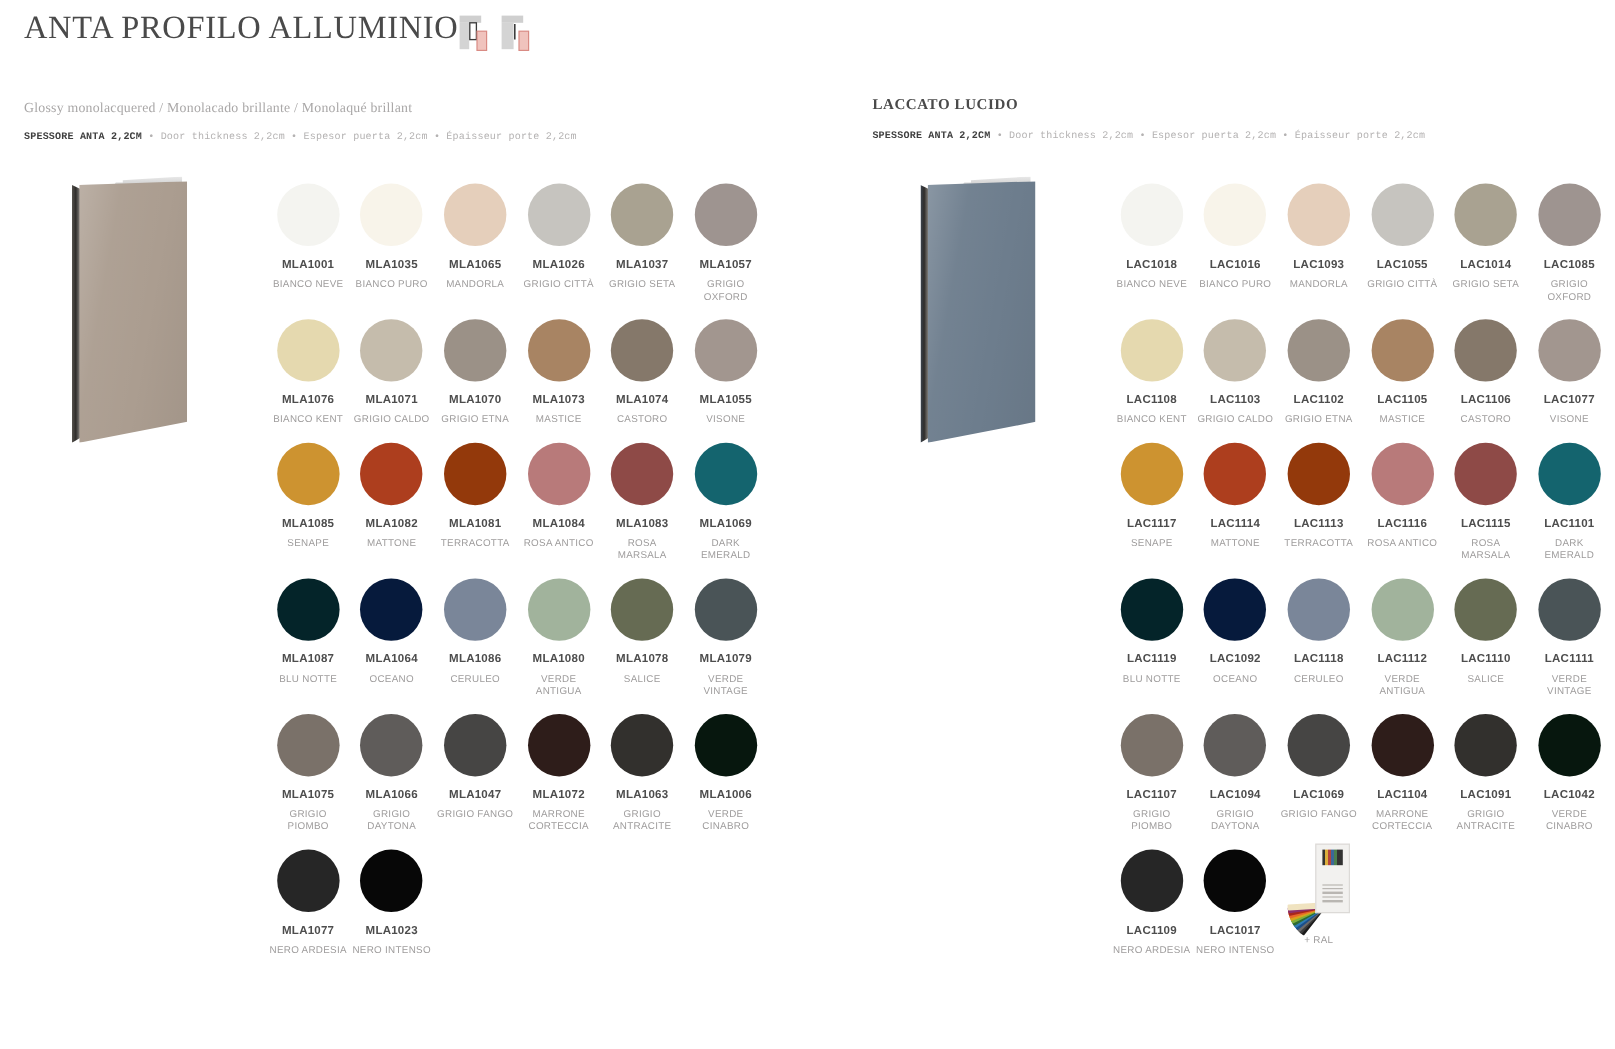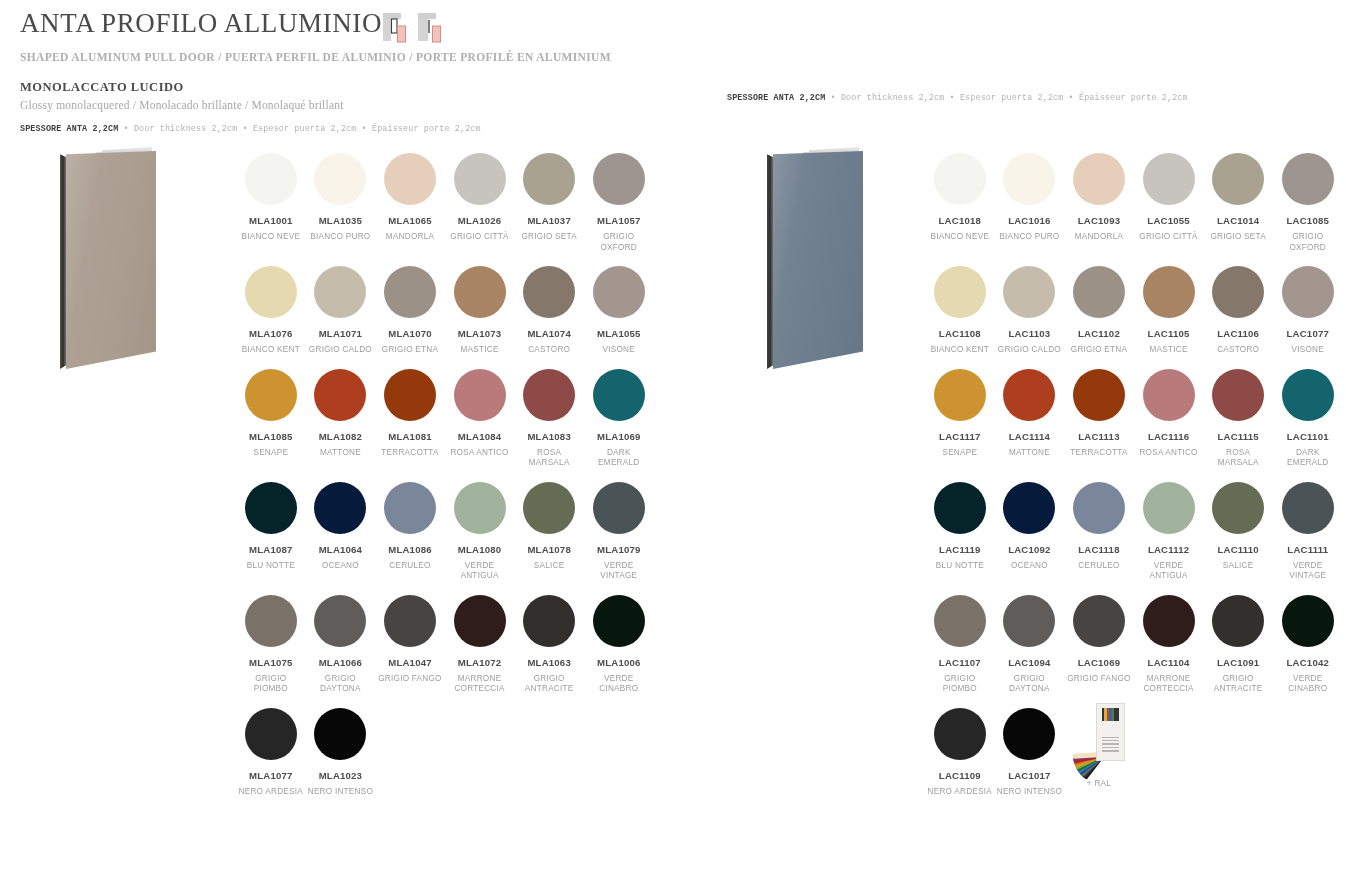--- a/index.html
+++ b/index.html
@@ -69,21 +69,21 @@
     background:linear-gradient(180deg,#e9e9e9,#c9c9c9);
     clip-path:polygon(0 35%,100% 0,100% 72%,0 100%);
   }
   .door-alu2{
     position:absolute;left:36px;top:1px;width:10px;height:7px;
     background:#d7d7d7;border-radius:1px;
   }
 
   
   .grid{position:absolute;top:60px;width:418px;}
-  .grid-left{left:216px;}
+  .grid-left{left:202px;}
   .grid-right{left:198px;}
   .srow{display:flex;margin-bottom:0;}
   .cell{width:69.6px;display:flex;flex-direction:column;align-items:center;}
   .dot{
     width:52px;height:52px;border-radius:50%;
     margin-top:13px;
   }
   .code{
     font-size:9.6px;font-weight:700;color:#4d4d4d;
     margin-top:10px;letter-spacing:.2px;white-space:nowrap;text-align:center;
@@ -135,25 +135,23 @@
         <span class="ticon">
           <svg width="27" height="32" viewBox="0 0 27 32">
             <rect x="1" y="1" width="18" height="6" fill="#cfcfcf"></rect>
             <rect x="1" y="7" width="10" height="22" fill="#d4d4d4"></rect>
             <path d="M12 8 L12 21" stroke="#3a3a3a" stroke-width="1.3" fill="none"></path>
             <rect x="15.5" y="14" width="8" height="16" fill="#f0c3bd" stroke="#d98b84" stroke-width="1"></rect>
           </svg>
         </span>
       </div>
     </div>
-    <div class="doc-sub">SHAPED ALUMINUM PULL DOOR / PUERTA PERFIL DE ALUMINIO / PORTE PROFILÉ EN ALUMINIUM</div>
   </div>
 
   <div class="col col-left">
-    <div class="sec-title">MONOLACCATO LUCIDO</div>
     <div class="sec-sub">Glossy monolacquered / Monolacado brillante / Monolaqué brillant</div>
     <div class="sec-thick">
       <b>SPESSORE ANTA 2,2CM</b>
       <span>• Door thickness 2,2cm • Espesor puerta 2,2cm • Épaisseur porte 2,2cm</span>
     </div>
 
     <div class="door-wrap">
       <div class="door">
         <div class="door-alu2"></div>
         <div class="door-alu"></div>
@@ -345,20 +343,21 @@
             <div class="dot"></div>
           </div>
           <div class="cell empty">
             <div class="dot"></div>
           </div>
         </div>
       </div>
   </div>
 
   <div class="col col-right">
+    <div class="sec-title">LACCATO LUCIDO</div>
     <div class="sec-thick">
       <b>SPESSORE ANTA 2,2CM</b>
       <span>• Door thickness 2,2cm • Espesor puerta 2,2cm • Épaisseur porte 2,2cm</span>
     </div>
 
     <div class="door-wrap">
       <div class="door">
         <div class="door-alu2"></div>
         <div class="door-alu"></div>
         <div class="door-edge" style="background: linear-gradient(90deg, rgb(61, 70, 81) 0%, rgb(47, 45, 43) 45%, rgb(141, 138, 133) 100%);"></div>

